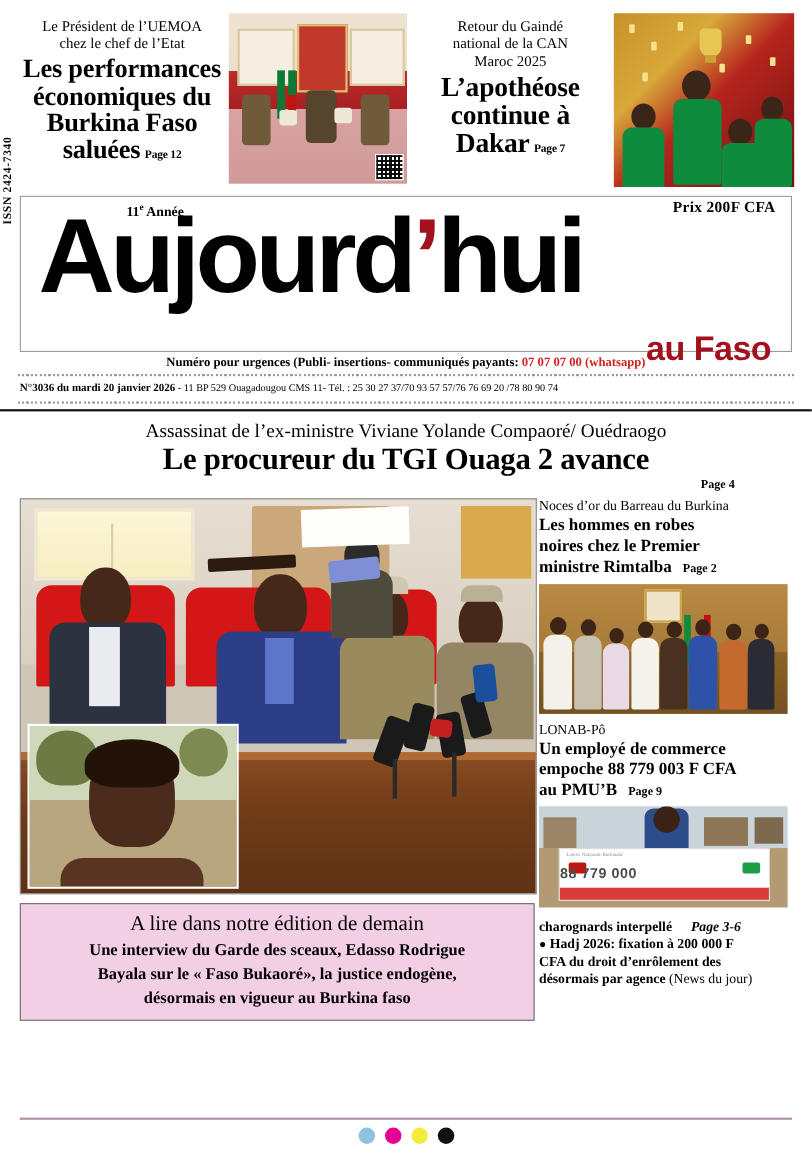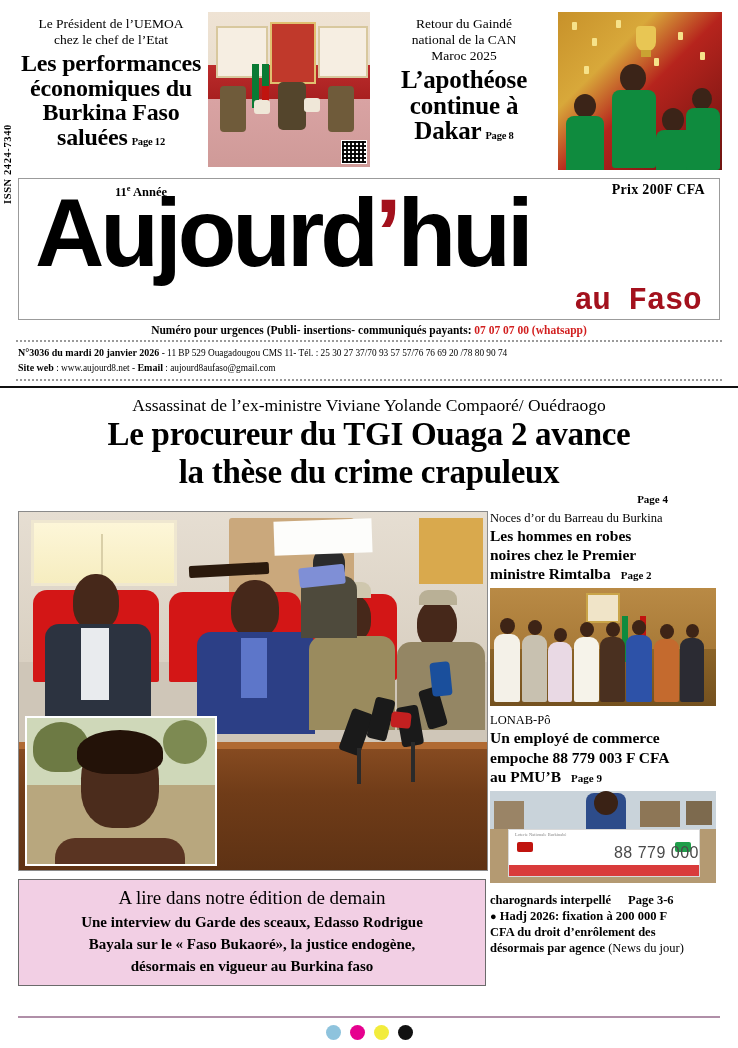--- a/index.html
+++ b/index.html
@@ -88,22 +88,22 @@
   .prix{position:absolute;right:14px;top:3px;font-size:14px;font-weight:bold;letter-spacing:.3px;}
   .logo{
     position:absolute;left:16px;top:6px;right:8px;
     font-family:"Liberation Sans", sans-serif;
     font-weight:bold;font-size:96px;line-height:1;
     letter-spacing:-4px;
     white-space:nowrap;
   }
   .logo .apo{color:#a3111d;}
   .aufaso{
-    position:absolute;right:18px;top:104px;
-    font-family:Liberation Mono, monospace;
+    position:absolute;right:18px;top:120px;
+    font-family:Liberation Sans, sans-serif;
     font-weight:bold;font-size:31px;color:#a3111d;letter-spacing:-.5px;
   }
   .urgence{
     text-align:center;font-size:11.5px;font-weight:bold;
     margin:4px 18px 0 18px;
   }
   .urgence .red{color:#d21f1f;}
   .dotline{
     margin:4px 16px 0 16px;height:2px;
     background:repeating-linear-gradient(90deg,#9a9a9a 0 2px,transparent 2px 4px);
@@ -115,21 +115,21 @@
   .imprint b{font-weight:bold;}
   .imprint .sm{font-size:9.3px;}
   .rule-heavy{margin:5px 0 0 0;height:2px;background:#111;}
 
   
   .lead{
     text-align:center;padding:7px 22px 0 22px;
   }
   .lead .kick{font-size:17.5px;line-height:1.15;}
   .lead .hl{
-    font-size:33px;font-weight:bold;line-height:1.09;margin-top:2px;
+    font-size:28px;font-weight:bold;line-height:1.09;margin-top:2px;
     letter-spacing:-.3px;
   }
   .lead .pg{
     text-align:right;font-size:11px;font-weight:bold;
     margin:2px 48px 0 0;
   }
 
   
   .body-grid{
     display:flex;margin:6px 18px 0 18px;gap:8px;
@@ -187,30 +187,30 @@
   .photo-check{
     width:226px;height:92px;margin-top:5px;position:relative;overflow:hidden;
     background:linear-gradient(#cdd6dc 0 40%,#b49a72 40% 100%);
   }
   .photo-check .sky{position:absolute;left:0;top:0;right:0;height:38px;background:#c9d3da;}
   .photo-check .bld{position:absolute;top:10px;background:#9a8466;}
   .photo-check .man{position:absolute;left:96px;top:2px;width:40px;height:46px;background:#2d4c8a;border-radius:8px 8px 0 0;}
   .photo-check .manh{position:absolute;left:104px;top:0px;width:24px;height:24px;background:#3a2215;border-radius:50%;}
   .cheque{position:absolute;left:18px;bottom:6px;width:190px;height:46px;background:#fff;border:1px solid #d9d9d9;}
   .cheque .bar{position:absolute;left:0;right:0;bottom:0;height:11px;background:#d93b3b;}
-  .cheque .amt{position:absolute;left:0;right:0;top:14px;text-align:right;font-family:"Liberation Sans",sans-serif;font-size:16px;font-weight:normal;color:#4a4a4a;letter-spacing:.5px;}
+  .cheque .amt{position:absolute;left:0;right:0;top:14px;text-align:left;font-family:"Liberation Sans",sans-serif;font-size:13px;font-weight:bold;color:#4a4a4a;letter-spacing:.5px;}
   .cheque .lbl{position:absolute;left:6px;top:2px;font-size:4.5px;color:#888;}
   .cheque .logoA{position:absolute;left:8px;top:12px;width:16px;height:10px;background:#c0140f;border-radius:2px;}
   .cheque .logoB{position:absolute;right:8px;top:12px;width:16px;height:10px;background:#1f9e4a;border-radius:2px;}
 
   .bullets{margin-top:9px;font-size:12.5px;line-height:1.28;}
   .bullets .bline{font-weight:bold;}
   .bullets .dot{font-size:11px;}
   .bullets .norm{font-weight:normal;}
-  .bullets .bpg{font-weight:bold;margin-left:14px;}
+  .bullets .bpg{font-weight:bold;margin-left:14px;font-style:italic;}
 
   
   .pinkbox{
     margin:8px 0 0 0;width:468px;box-sizing:border-box;
     background:#f2cfe4;border:1px solid #6b6b6b;
     text-align:center;padding:7px 10px 9px 10px;
   }
   .pinkbox .h{font-size:19px;line-height:1.2;}
   .pinkbox .t{font-size:15px;font-weight:bold;line-height:1.26;margin-top:3px;}
 
@@ -248,21 +248,21 @@
           <div class="wtab t2"></div>
         <div class="qr"></div>
       </div>
     </div>
 
     <div class="teaser teaser-right">
       <div class="teaser-text right">
         <div class="kicker">Retour du Gaindé</div>
         <div class="kicker">national de la CAN</div>
         <div class="kicker">Maroc 2025</div>
-        <div class="teaser-title right"><span>L’apothéose continue à Dakar</span><span class="pageref">Page 8</span></div>
+        <div class="teaser-title right"><span>L’apothéose continue à Dakar</span><span class="pageref">Page 7</span></div>
       </div>
       <div class="teaser-photo right ph-can">
         <div class="trophy"></div>
         <div class="conf" style="left:14px;top:10px;width:5px;height:8px;"></div>
         <div class="conf" style="left:34px;top:26px;width:5px;height:8px;"></div>
         <div class="conf" style="left:58px;top:8px;width:5px;height:8px;"></div>
         <div class="conf" style="left:120px;top:20px;width:5px;height:8px;"></div>
         <div class="conf" style="left:142px;top:40px;width:5px;height:8px;"></div>
         <div class="conf" style="left:26px;top:54px;width:5px;height:8px;"></div>
         <div class="conf" style="left:96px;top:46px;width:5px;height:8px;"></div>
@@ -290,30 +290,28 @@
 
   <div class="urgence">
     <span>Numéro pour urgences (Publi- insertions- communiqués payants:</span>
     <span class="red">07 07 07 00 (whatsapp)</span>
   </div>
 
   <div class="dotline"></div>
 
   <div class="imprint">
     <div><b>N°3036 du mardi 20 janvier 2026</b><span class="sm"> - 11 BP 529 Ouagadougou CMS 11-  Tél. : 25 30 27 37/70 93 57 57/76 76 69 20 /78 80 90 74</span></div>
-    <div><b>Site web</b><span class="sm"> : www.aujourd8.net - </span><b>Email</b><span class="sm"> :  aujourd8aufaso@gmail.com</span></div>
   </div>
 
   <div class="dotline"></div>
   <div class="rule-heavy"></div>
 
   <div class="lead">
     <div class="kick">Assassinat de l’ex-ministre Viviane Yolande Compaoré/ Ouédraogo</div>
     <div class="hl">Le procureur du TGI Ouaga 2 avance</div>
-    <div class="hl">la thèse du crime crapuleux</div>
     <div class="pg">Page 4</div>
   </div>
 
   <div class="body-grid">
 
     <div class="col-left">
 
       <div class="main-photo">
         <div class="mp-wall"></div>
         <div class="mp-window"></div>

